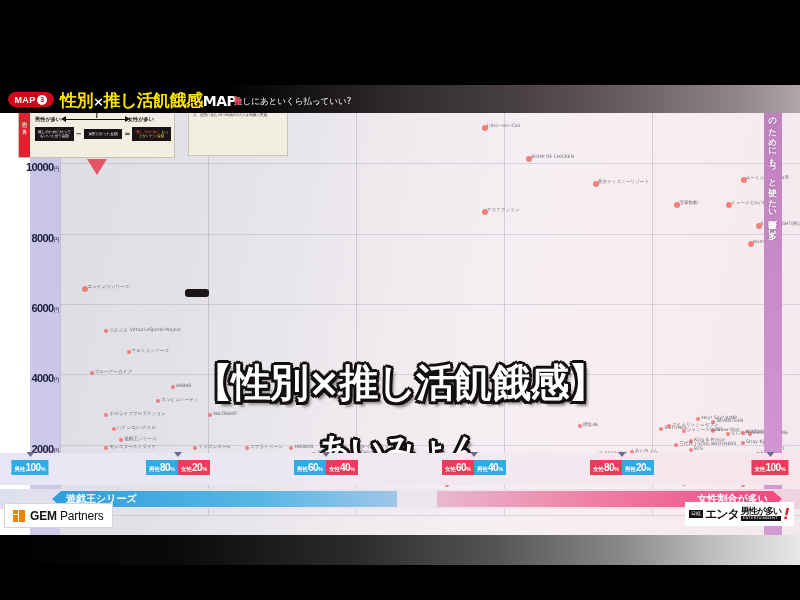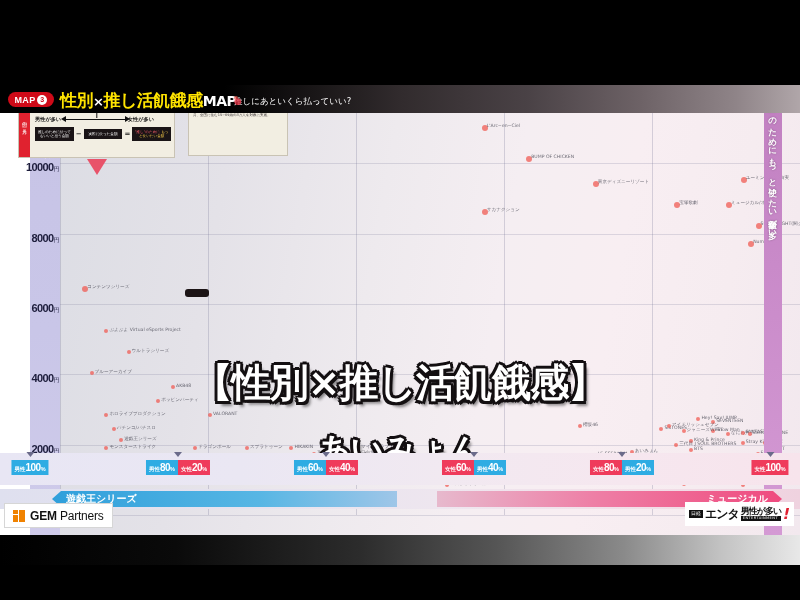--- a/index.html
+++ b/index.html
@@ -402,21 +402,21 @@
         <div class="xtick" style="left: 770px;">
           <div class="caret"></div>
           <div class="pills">
             <span class="pill f"><span class="lbl">女性</span><span class="pct">100</span><span class="sign">%</span></span>
           </div>
         </div>
       </div>
 
     <div class="bandrow"></div>
     <div class="band-m">遊戯王シリーズ</div>
-    <div class="band-f">ミュージカル</div>
+    <div class="band-f">女性割合が多い</div>
   </div>
 
   <div class="hdr-band" style="top:85px"></div>
   <div class="map-badge">
     <span>MAP</span>
     <span class="num">3</span>
   </div>
   <div class="hdr-title">
     <span>性別</span><span class="x">×</span><span>推し活飢餓感</span><span class="mapword">MAP</span>
   </div>

